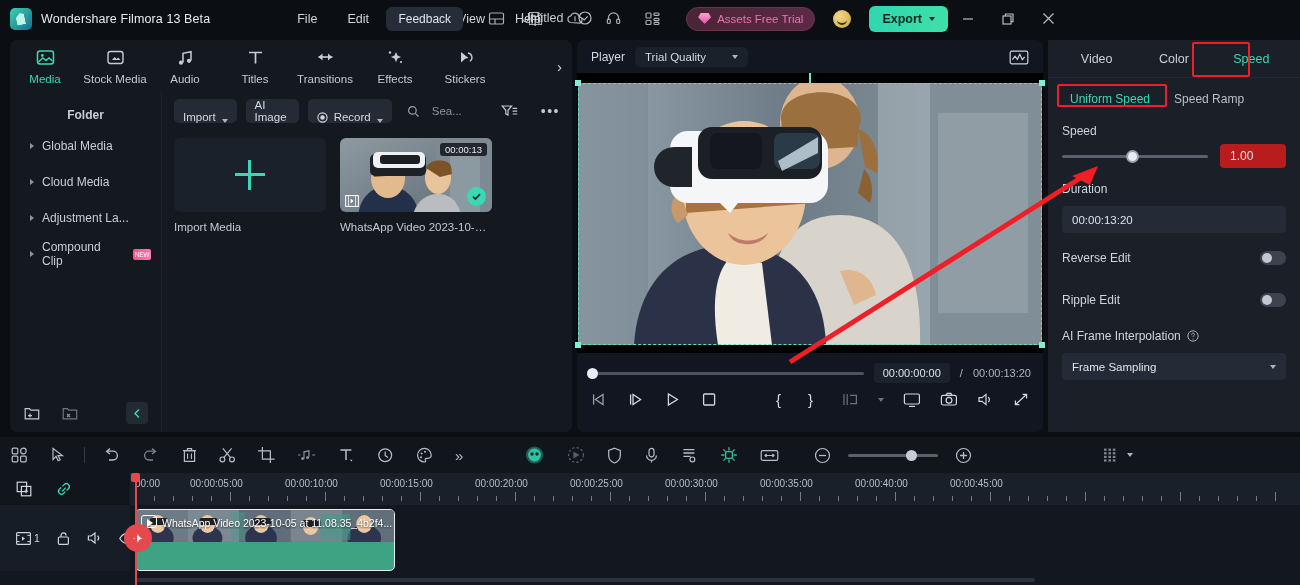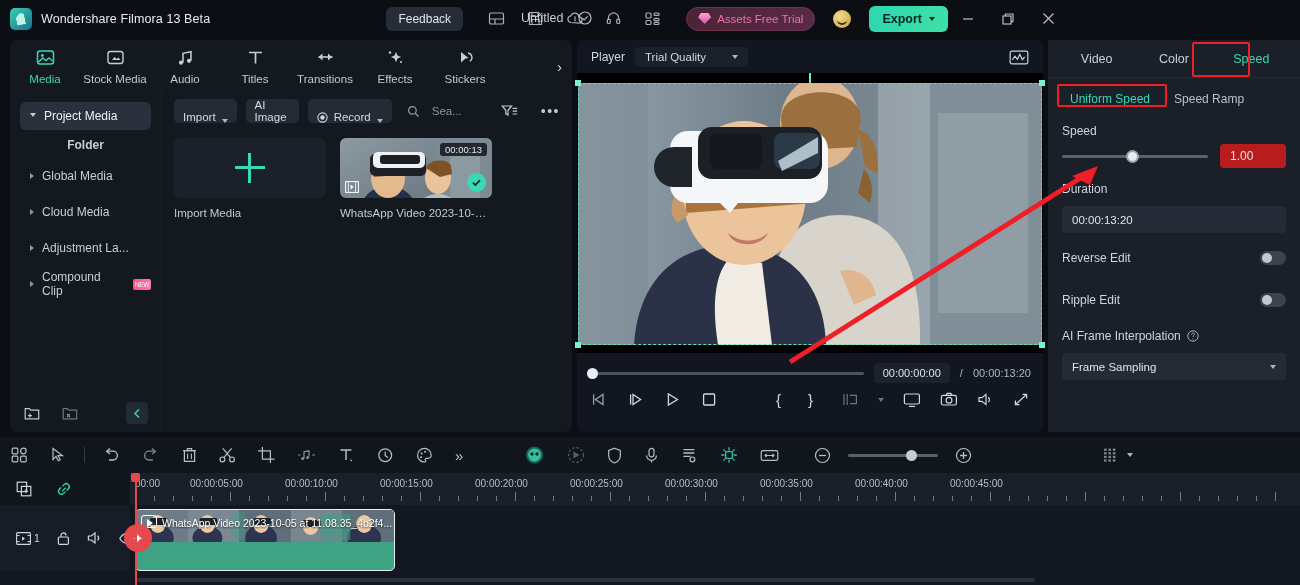--- a/index.html
+++ b/index.html
@@ -54,21 +54,21 @@
   .folderfoot { position:absolute; bottom:8px; left:0; width:152px; display:flex; align-items:center; padding:0 14px; }
   .collapse-btn { margin-left:auto; width:22px;height:22px; border-radius:4px; background:#222a34; display:flex; align-items:center; justify-content:center;}
 
   .mediapane { flex:1; position:relative; }
   .mediabar { height:38px; display:flex; align-items:center; padding:0 12px; gap:9px;}
   .mbtn { display:flex; align-items:flex-end; gap:6px; height:24px; padding:0 9px; border-radius:5px; background:#242b35; font-size:11.5px; color:#d4d9e0;}
   .chev { width:0;height:0;border-top:4px solid #aeb5bf;border-left:3.5px solid transparent;border-right:3.5px solid transparent;}
   .searchwrap { display:flex; align-items:center; gap:12px; margin-left:6px; color:#8d949d; font-size:11.5px;}
   .mediagrid { display:flex; gap:14px; padding:8px 12px;}
   .mcard { width:152px; }
-  .mthumb { width:152px; height:60px; border-radius:6px; background:#1b212a; position:relative; overflow:hidden; display:flex; align-items:center; justify-content:center;}
+  .mthumb { width:152px; height:74px; border-radius:6px; background:#1b212a; position:relative; overflow:hidden; display:flex; align-items:center; justify-content:center;}
   .plus { width:30px; height:30px; position:relative;}
   .plus:before,.plus:after{content:"";position:absolute;background:#3ad8b4;}
   .plus:before{left:13px;top:0;width:3px;height:30px;}
   .plus:after{top:13px;left:0;height:3px;width:30px;}
   .mcap { font-size:11.5px; color:#c4cad2; margin-top:9px; white-space:nowrap; overflow:hidden; text-overflow:ellipsis;}
   .durpill { position:absolute; right:5px; top:5px; background:rgba(12,16,21,.82); border-radius:3px; padding:1px 5px; font-size:9.5px; color:#e7ebf0;}
   .checkdot { position:absolute; right:6px; bottom:6px; width:19px;height:19px;border-radius:50%; background:#3ad8b4; display:flex;align-items:center;justify-content:center;}
   .filmico { position:absolute; left:5px; bottom:5px; width:14px; height:12px;}
 
   
@@ -141,20 +141,27 @@
   svg.ico { display:block; }
 </style>
 </head>
 <body>
 
 <div class="app">
 
   <div class="titlebar">
     <div class="logo"></div>
     <div class="app-title">Wondershare Filmora 13 Beta</div>
+    <div class="menubar">
+      <div>File</div>
+      <div>Edit</div>
+      <div>Tools</div>
+      <div>View</div>
+      <div>Help</div>
+    </div>
     <div class="doc-title">Untitled</div>
     <div class="doc-check">
       <svg class="ico" width="14" height="14" viewBox="0 0 14 14">
           <circle cx="7" cy="7" r="6" fill="none" stroke="#b6bcc5" stroke-width="1.2"></circle>
           <path d="M4.3 7.1l1.9 1.9 3.5-3.6" fill="none" stroke="#b6bcc5" stroke-width="1.2"></path>
         </svg>
     </div>
 
     <div class="tb-right">
       <div class="feedback">Feedback</div>
@@ -285,24 +292,20 @@
             <path d="M13 5.5a4.5 4.5 0 0 1 1.8 8.3" fill="none" stroke="#c7cdd5" stroke-width="1.3"></path>
           </svg>
       </span>
       <span>Stickers</span>
     </div>
     <div class="tabchev">›</div>
   </div>
 
   <div class="leftpanel">
     <div class="folderpane">
-      <div class="fitem sel">
-        <span class="tri"></span>
-        <span>Project Media</span>
-      </div>
       <div class="folder-label">Folder</div>
       <div class="fitem">
         <span class="tri"></span>
         <span>Global Media</span>
       </div>
       <div class="fitem">
         <span class="tri"></span>
         <span>Cloud Media</span>
       </div>
       <div class="fitem">

